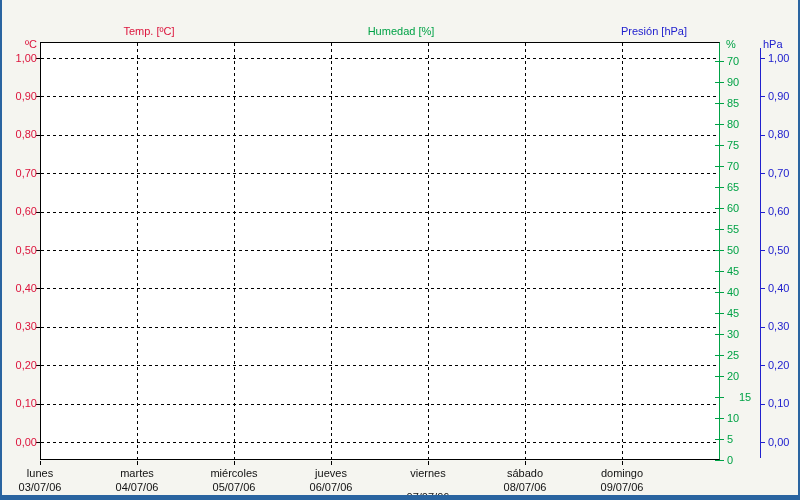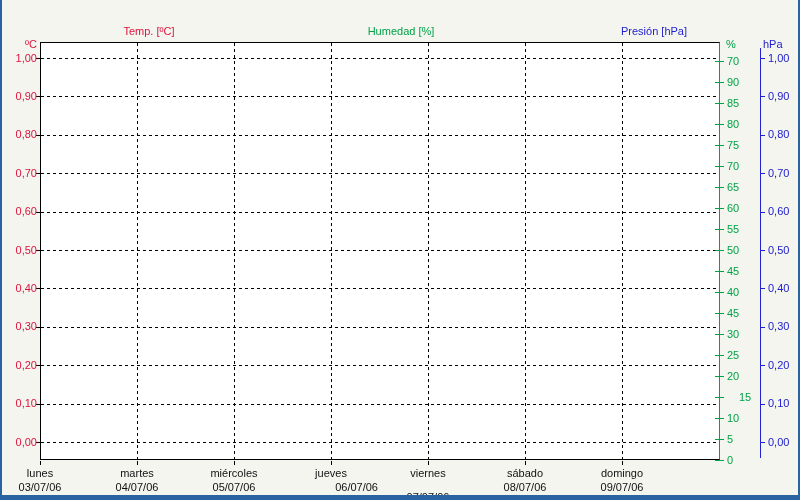--- a/index.html
+++ b/index.html
@@ -170,21 +170,21 @@
       <div class="tick" style="left: 137px; top: 461px; width: 1px; height: 4px; background: rgb(0, 0, 0);"></div>
       <div class="day-label" style="left: 90px; top: 467px;">martes</div>
       <div class="date-label" style="left: 90px; top: 481px;">04/07/06</div>
       <div class="vgrid" style="left: 234px;"></div>
       <div class="tick" style="left: 234px; top: 461px; width: 1px; height: 4px; background: rgb(0, 0, 0);"></div>
       <div class="day-label" style="left: 187px; top: 467px;">miércoles</div>
       <div class="date-label" style="left: 187px; top: 481px;">05/07/06</div>
       <div class="vgrid" style="left: 331px;"></div>
       <div class="tick" style="left: 331px; top: 461px; width: 1px; height: 4px; background: rgb(0, 0, 0);"></div>
       <div class="day-label" style="left: 284px; top: 467px;">jueves</div>
-      <div class="date-label" style="left: 284px; top: 481px; text-align: right;">06/07/06</div>
+      <div class="date-label" style="left: 284px; top: 481px;">06/07/06</div>
       <div class="vgrid" style="left: 428px;"></div>
       <div class="tick" style="left: 428px; top: 461px; width: 1px; height: 4px; background: rgb(0, 0, 0);"></div>
       <div class="day-label" style="left: 381px; top: 467px;">viernes</div>
       <div class="date-label" style="left: 381px; top: 481px; margin-top: 10px;">07/07/06</div>
       <div class="vgrid" style="left: 525px;"></div>
       <div class="tick" style="left: 525px; top: 461px; width: 1px; height: 4px; background: rgb(0, 0, 0);"></div>
       <div class="day-label" style="left: 478px; top: 467px;">sábado</div>
       <div class="date-label" style="left: 478px; top: 481px;">08/07/06</div>
       <div class="vgrid" style="left: 622px;"></div>
       <div class="tick" style="left: 622px; top: 461px; width: 1px; height: 4px; background: rgb(0, 0, 0);"></div>

